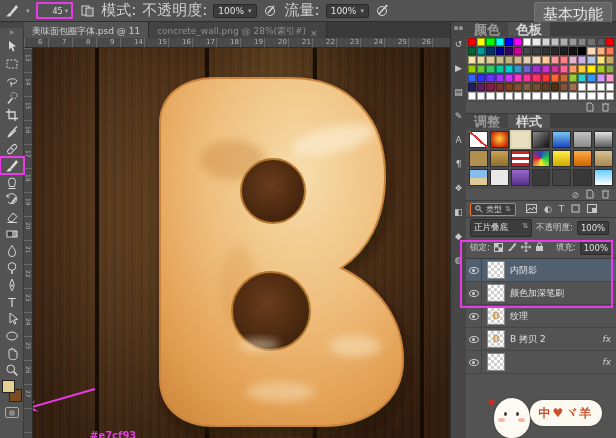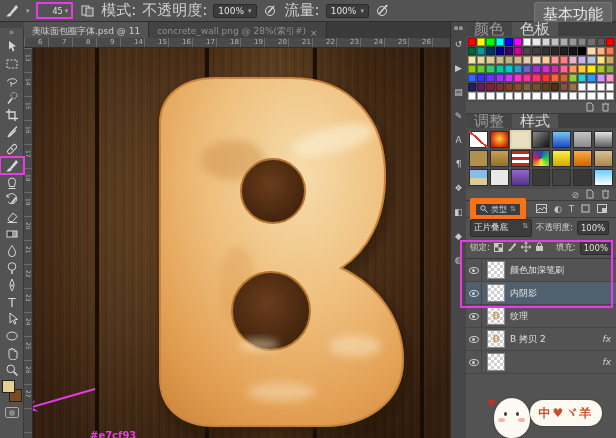--- a/index.html
+++ b/index.html
@@ -71,35 +71,35 @@
   
   .dock { position:absolute; left:450px; top:22px; width:16px; height:416px; background:#474747;
           border-left:1px solid #2e2e2e; display:flex; flex-direction:column; align-items:center; padding-top:2px; }
   .dock-dots { color:#999; font-size:7px; height:8px; }
   .dock-icon { width:16px; height:24px; display:flex; align-items:center; justify-content:center;
                font-size:9px; color:#c9c9c9; }
 
   
   .panels { position:absolute; left:466px; top:22px; width:150px; height:416px; background:#535353; }
   .ptabs { display:flex; background:#3f3f3f; height:14px; align-items:flex-end; }
-  .ptab { padding:1px 8px; font-size:15px; color:#9a9a9a; background:#464646; height:14px; line-height:13px; }
+  .ptab { padding:1px 8px; font-size:13px; color:#9a9a9a; background:#464646; height:14px; line-height:13px;font-weight:bold; }
   .ptab.active { background:#535353; color:#d6d6d6; }
   .swatch-grid { display:grid; grid-template-columns:repeat(16,1fr); gap:1px; padding:2px; background:#4c4c4c; }
   .swatch { height:8px; border:1px solid rgba(0,0,0,0.35); }
   .panel-footer { height:12px; display:flex; justify-content:flex-end; align-items:center; gap:6px;
                   padding:0 6px; color:#bdbdbd; font-size:9px; border-bottom:1px solid #3a3a3a; }
   .style-grid { display:grid; grid-template-columns:repeat(7,1fr); gap:2px; padding:3px; background:#4c4c4c; }
   .style-cell { height:17px; border:1px solid #2e2e2e; position:relative; background:#888; }
   .style-cell.selected { outline:2px solid #ddd6b0; outline-offset:-1px; }
   .style-cell .slash { position:absolute; left:-1px; top:-1px; right:-1px; bottom:-1px;
     background:linear-gradient(to top right, transparent 46%, #e03030 46%, #e03030 54%, transparent 54%); }
 
   .layers-filter { height:17px; display:flex; align-items:center; gap:4px; padding:0 4px;
                    border-bottom:1px solid #3a3a3a; }
-  .filter-kind { background:#3c3c3c; border:6px solid #f97316; border-radius:2px; font-size:8px;
+  .filter-kind { background:#3c3c3c; border:1px solid #f97316; border-radius:2px; font-size:8px;
                  padding:0 4px; display:flex; gap:3px; align-items:center; color:#d0d0d0; }
   .filter-icons { display:flex; gap:7px; margin-left:6px; color:#c9c9c9; font-size:9px; align-items:center; }
   .blend-row { height:20px; display:flex; align-items:center; gap:4px; padding:0 4px; }
   .blend-select { background:#3c3c3c; border:1px solid #2a2a2a; border-radius:2px; width:62px;
                   font-size:8.5px; padding:2px 3px; display:flex; justify-content:space-between; color:#e0e0e0; }
   .small-label { font-size:8.5px; color:#cfcfcf; }
   .val-box { background:#3c3c3c; border:1px solid #2a2a2a; border-radius:2px; font-size:8.5px;
              padding:1px 3px; color:#e0e0e0; }
   .lock-row { height:20px; display:flex; align-items:center; gap:4px; padding:0 4px; }
   .lock-icons { display:flex; gap:4px; align-items:center; }
@@ -664,37 +664,37 @@
           <svg width="9" height="10" viewBox="0 0 9 10">
               <rect x="1" y="4" width="7" height="5" fill="#c9c9c9"></rect>
               <path d="M2.5 4 V2.8 A2 2 0 0 1 6.5 2.8 V4" fill="none" stroke="#c9c9c9"></path>
             </svg>
         </span>
       </span>
       <span class="small-label" style="margin-left:auto">填充:</span>
       <span class="val-box">100%</span>
     </div>
     <div class="layers-list" id="layers-list">
+        <div class="layer-row selected">
+          <span class="eye-cell">
+            <span class="eye">
+              <i></i>
+            </span>
+          </span>
+          <span class="thumb"></span>
+          <span class="layer-name">内阴影</span>
+        </div>
         <div class="layer-row">
           <span class="eye-cell">
             <span class="eye">
               <i></i>
             </span>
           </span>
           <span class="thumb"></span>
           <span class="layer-name">颜色加深笔刷</span>
-        </div>
-        <div class="layer-row selected">
-          <span class="eye-cell">
-            <span class="eye">
-              <i></i>
-            </span>
-          </span>
-          <span class="thumb"></span>
-          <span class="layer-name">内阴影</span>
         </div>
         <div class="layer-row">
           <span class="eye-cell">
             <span class="eye">
               <i></i>
             </span>
           </span>
           <span class="thumb">
             <b>B</b>
           </span>

